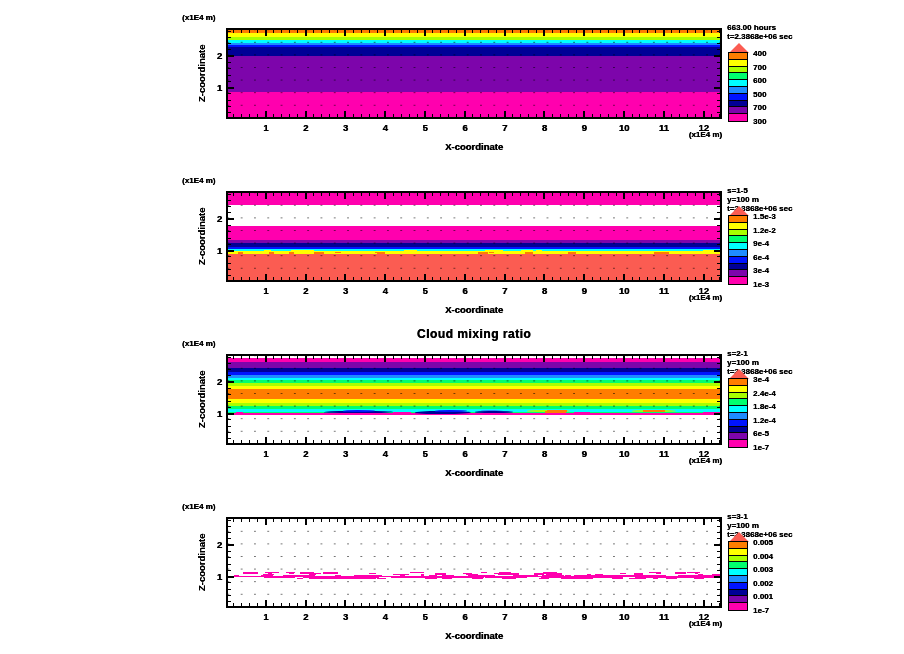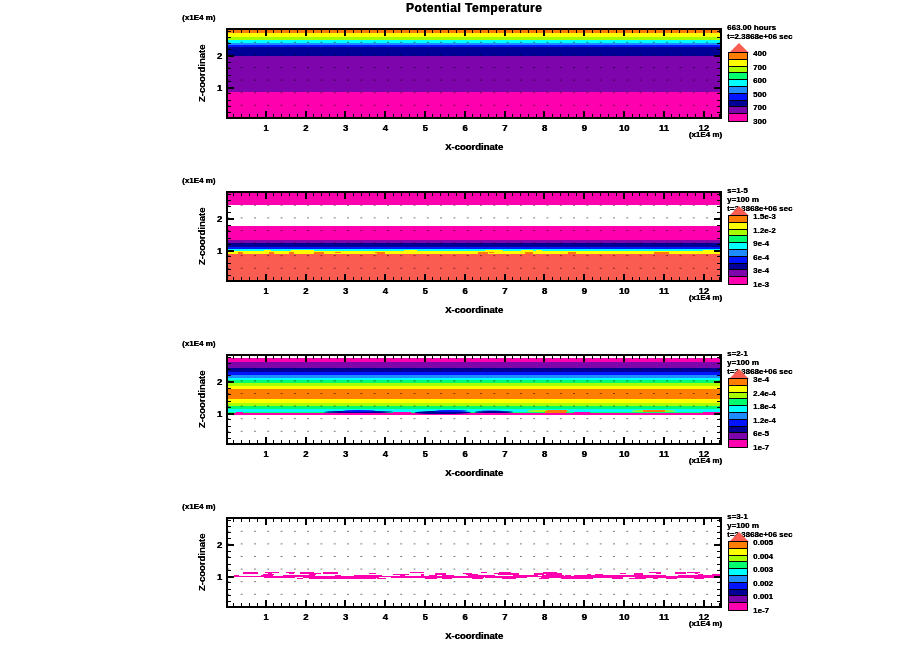--- a/index.html
+++ b/index.html
@@ -21,21 +21,20 @@
         background-size:13.3px 12.6px;background-position:7px 6px;}
   .tk{position:absolute;background:#000;z-index:6;}
   .cbbox{position:absolute;outline:1px solid #000;z-index:2;}
   .cbtri{position:absolute;clip-path:polygon(50% 0,100% 100%,0 100%);z-index:2;}
 </style>
 </head>
 <body>
 
 <div class="figure">
 
-  <div class="t title" style="left:226px;width:496px;top:1px;">Potential Temperature</div>
   <div class="t small" style="left:182px;top:13px;">(x1E4 m)</div>
   <div class="t vlab" style="left:194px;top:28px;width:14px;height:91px;">Z-coordinate</div>
   <div class="plot" style="left:226px;top:28px;width:496px;height:91px;">
       <div class="band" style="top: 62.0138px; height: 26.9862px; background: rgb(255, 0, 174);"></div>
       <div class="band" style="top: 26.2414px; height: 35.7724px; background: rgb(125, 5, 171);"></div>
       <div class="band" style="top: 17.4552px; height: 8.78621px; background: rgb(0, 0, 150);"></div>
       <div class="band" style="top: 14.9448px; height: 2.51034px; background: rgb(0, 20, 255);"></div>
       <div class="band" style="top: 13.0621px; height: 1.88276px; background: rgb(30, 140, 255);"></div>
       <div class="band" style="top: 9.92414px; height: 3.13793px; background: rgb(0, 255, 255);"></div>
       <div class="band" style="top: 7.1px; height: 2.82414px; background: rgb(168, 255, 0);"></div>
@@ -407,20 +406,21 @@
       <div class="tk" style="right: 0px; top: 13.1897px; width: 3px; height: 1px;"></div>
       <div class="tk" style="left: 0px; top: 6.91379px; width: 3px; height: 1px;"></div>
       <div class="tk" style="right: 0px; top: 6.91379px; width: 3px; height: 1px;"></div>
       <div class="tk" style="left: 0px; top: 0.637931px; width: 3px; height: 1px;"></div>
       <div class="tk" style="right: 0px; top: 0.637931px; width: 3px; height: 1px;"></div>
     </div>
   <div class="t small" style="left:622px;width:100px;top:293px;text-align:right;">(x1E4 m)</div>
   <div class="t axnum" style="left:226px;width:496px;top:304px;text-align:center;">X-coordinate</div>
   <div></div>
 
+  <div class="t title" style="left:226px;width:496px;top:327px;">Cloud mixing ratio</div>
   <div class="t small" style="left:182px;top:339px;">(x1E4 m)</div>
   <div class="t vlab" style="left:194px;top:354px;width:14px;height:91px;">Z-coordinate</div>
   <div class="plot" style="left:226px;top:354px;width:496px;height:91px;">
       <div class="band" style="top: 58.2483px; height: 30.7517px; background: rgb(255, 255, 255);"></div>
       <div class="band" style="top: 57.6207px; height: 0.627586px; background: rgb(255, 0, 174);"></div>
       <div class="band" style="top: 55.7379px; height: 1.88276px; background: rgb(0, 255, 110);"></div>
       <div class="band" style="top: 52.9138px; height: 2.82414px; background: rgb(0, 255, 255);"></div>
       <div class="band" style="top: 49.7759px; height: 3.13793px; background: rgb(0, 255, 110);"></div>
       <div class="band" style="top: 46.6379px; height: 3.13793px; background: rgb(168, 255, 0);"></div>
       <div class="band" style="top: 43.1862px; height: 3.45172px; background: rgb(255, 255, 0);"></div>

